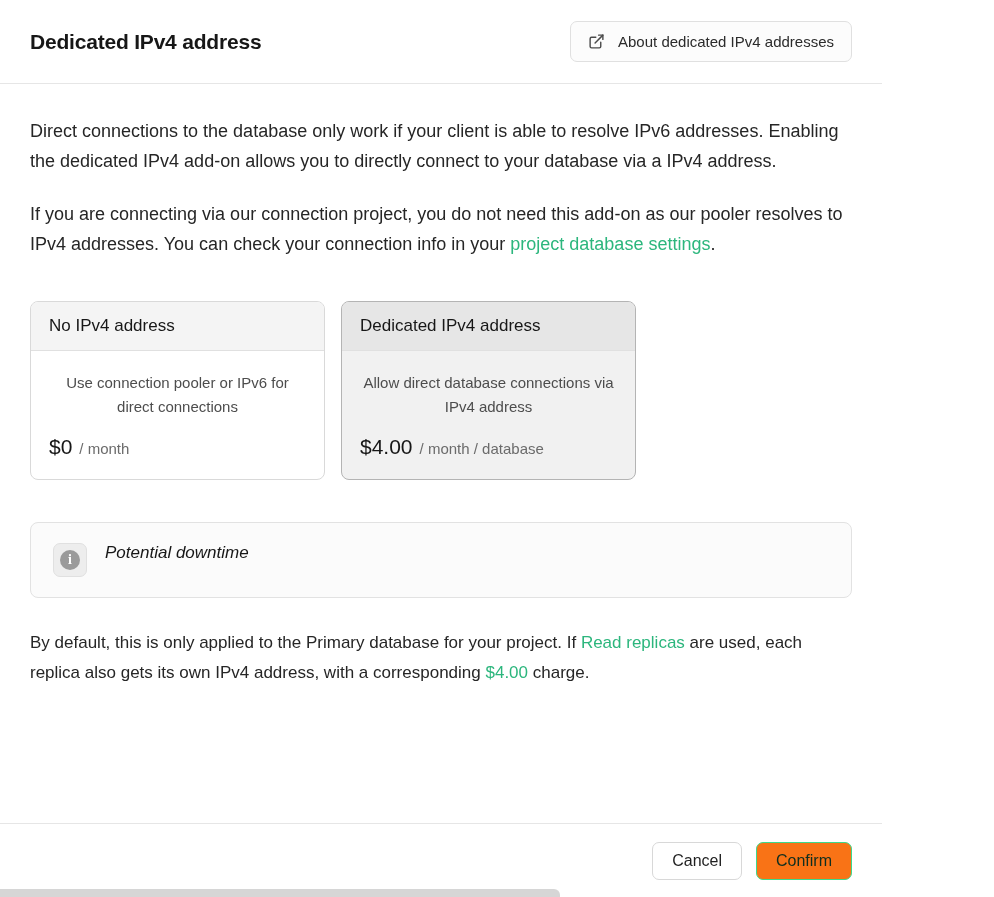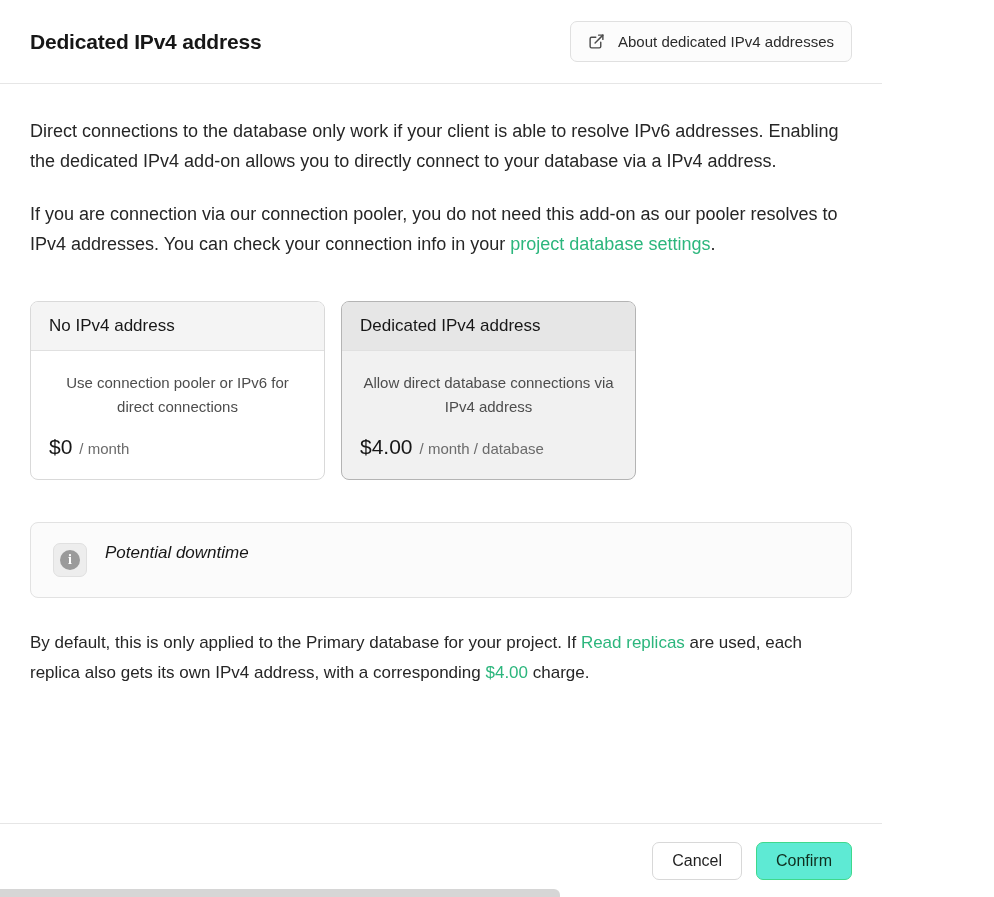--- a/index.html
+++ b/index.html
@@ -195,21 +195,21 @@
     height: 38px;
     padding: 0 19px;
     border-radius: 7px;
     font-size: 16px;
     cursor: pointer;
     border: 1px solid #d8d8d8;
     background: #ffffff;
     color: #1f1f1f;
   }
   .btn-primary {
-    background: #5eead4;
+    background: #f97316;
     border-color: #3ed98c;
     color: #0f2e1f;
     font-weight: 500;
   }
 
   
   .page-edge {
     position: absolute;
     left: 0;
     bottom: 0;
@@ -242,21 +242,21 @@
         </svg>
       </span>
       <span>About dedicated IPv4 addresses</span>
     </button>
   </div>
 
   <div class="body">
 
     <p class="para">Direct connections to the database only work if your client is able to resolve IPv6 addresses. Enabling the dedicated IPv4 add-on allows you to directly connect to your database via a IPv4 address.</p>
 
-    <p class="para"><span>If you are connection via our connection pooler, you do not need this add-on as our pooler resolves to IPv4 addresses. You can check your connection info in your </span><a class="link">project database settings</a><span>.</span></p>
+    <p class="para"><span>If you are connecting via our connection project, you do not need this add-on as our pooler resolves to IPv4 addresses. You can check your connection info in your </span><a class="link">project database settings</a><span>.</span></p>
 
     <div class="options">
 
       <div class="opt-card">
         <div class="opt-head">No IPv4 address</div>
         <div class="opt-body">
           <div class="opt-desc">Use connection pooler or IPv6 for direct connections</div>
           <div class="opt-price-row">
             <span class="opt-price">$0</span>
             <span class="opt-unit">/ month</span>

